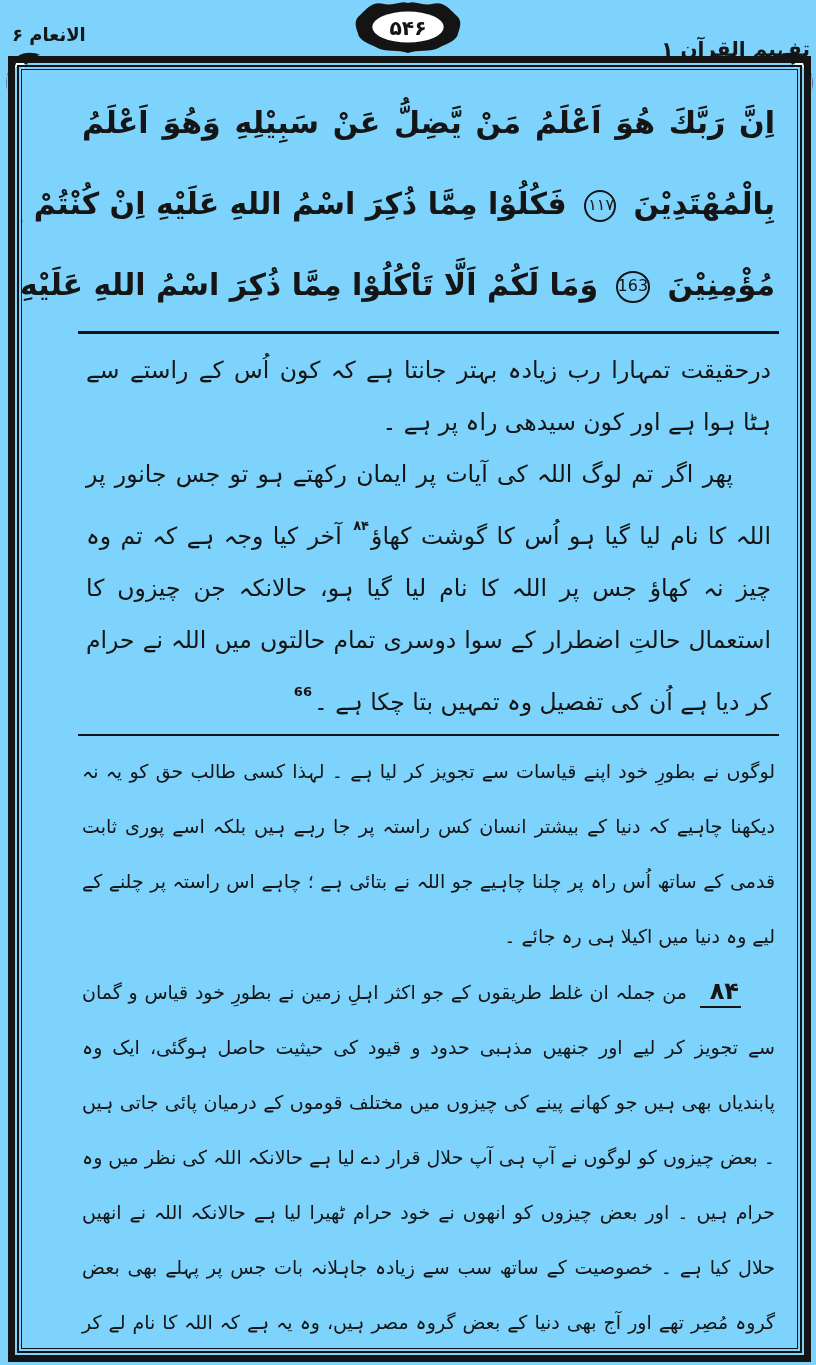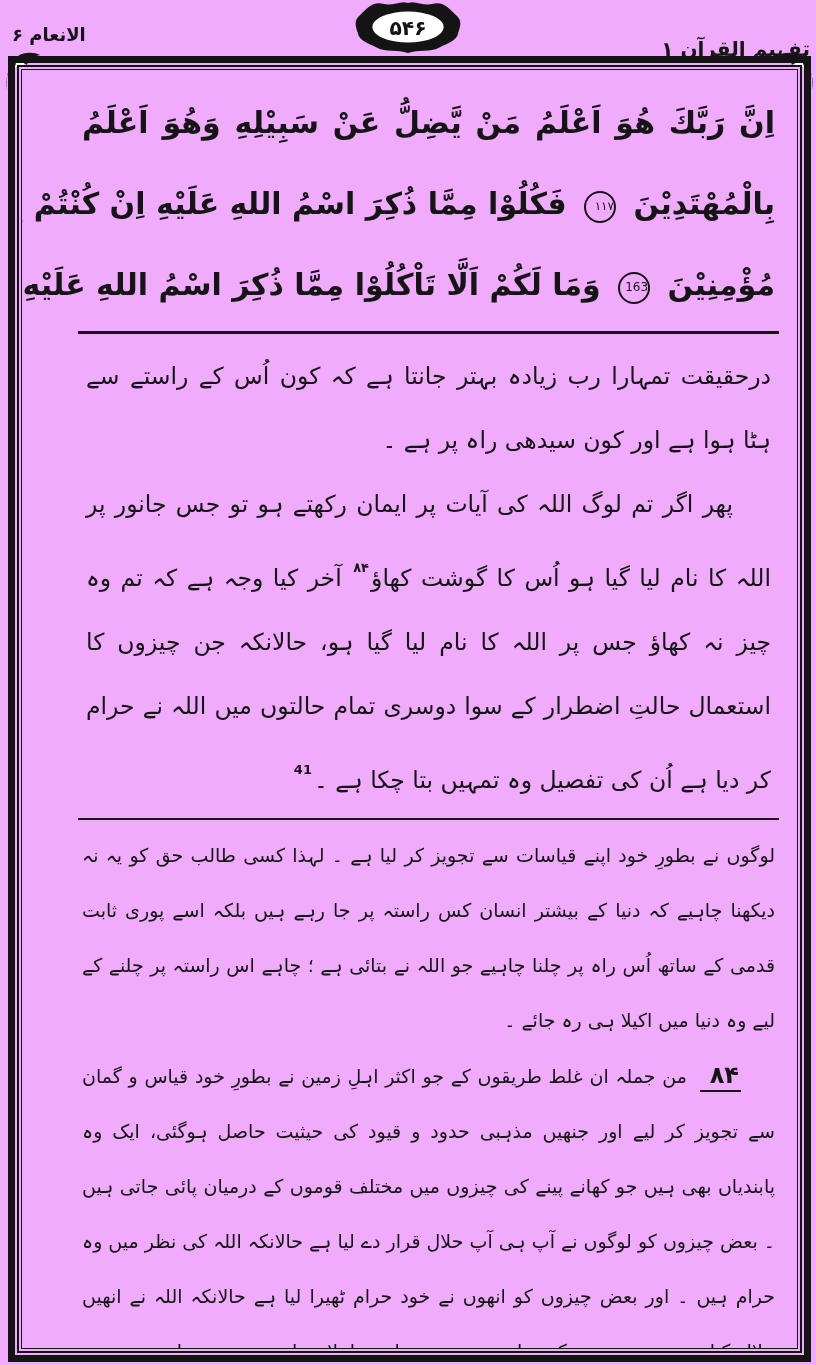--- a/index.html
+++ b/index.html
@@ -1,20 +1,20 @@
 <!DOCTYPE html>
 <html lang="ur" dir="rtl"><head>
 <meta charset="utf-8">
 <style>
   html,body{margin:0;padding:0;background:#e8e8e4;}
   .page{
     position:relative;
     width:816px;height:1365px;
     margin:0 auto;
-    background:#f0abfc;
+    background:#7dd3fc;
     overflow:hidden;
     color:#151515;
     font-family:"DejaVu Sans", sans-serif;
     direction:rtl;
   }
   
   .running-head{position:absolute;top:0;left:0;right:0;height:56px;}
   .head-left{position:absolute;left:12px;top:24px;font-size:18px;font-weight:bold;direction:rtl;}
   .head-right{position:absolute;right:6px;top:14px;font-size:20px;font-weight:bold;direction:rtl;margin-top:23px;}
   .medallion{position:absolute;top:0;left:50%;transform:translateX(-50%);width:116px;height:56px;}
@@ -37,28 +37,28 @@
     direction:rtl;
     text-align:justify;
     text-align-last:justify;
     white-space:nowrap;
     letter-spacing:0.5px;
   }
   .ayah-badge{
     display:inline-block;
     min-width:28px;height:28px;
     border:2px solid #151515;border-radius:50%;
-    font-size:12px;font-weight:normal;
+    font-size:16px;font-weight:normal;
     line-height:26px;text-align:left;
     vertical-align:4px;margin:0 7px;
     letter-spacing:0;
   }
   .rule{border-top:3px solid #141414;margin:4px 2px 0 2px;}
   .rule.thin{border-top-width:2.5px;}
-  .translation{padding:10px 10px 2px 10px;font-size:23.5px;line-height:64px;text-align:justify;}
+  .translation{padding:10px 10px 2px 10px;font-size:23.5px;line-height:52px;text-align:justify;}
   .translation p{margin:0;}
   .translation p.indent{text-indent:38px;}
   .sup-note{font-size:13px;vertical-align:14px;font-weight:bold;margin:0 2px;}
   .footnotes{padding:8px 6px 0 6px;font-size:19px;line-height:55px;text-align:justify;}
   .footnotes p{margin:0;}
   .footnotes p.indent{text-indent:34px;}
   .fn-marker{
     font-size:24px;font-weight:bold;
     border-bottom:2.5px solid #151515;
     padding:0 2px 1px 10px;margin-left:6px;
@@ -106,21 +106,21 @@
               <span>وَمَا لَكُمْ اَلَّا تَاْكُلُوْا مِمَّا ذُكِرَ اسْمُ اللهِ عَلَيْهِ وَ</span>
             </div>
           </div>
 
           <div class="rule"></div>
 
           <div class="translation">
             <p>درحقیقت تمہارا رب زیادہ بہتر جانتا ہے کہ کون اُس کے راستے سے ہٹا ہوا ہے اور کون سیدھی راہ پر ہے ۔</p>
             <p class="indent">
               <span>پھر اگر تم لوگ اللہ کی آیات پر ایمان رکھتے ہو تو جس جانور پر اللہ کا نام لیا گیا ہو اُس کا گوشت کھاؤ</span><span class="sup-note">۸۴</span>
-              <span>آخر کیا وجہ ہے کہ تم وہ چیز نہ کھاؤ جس پر اللہ کا نام لیا گیا ہو، حالانکہ جن چیزوں کا استعمال حالتِ اضطرار کے سوا دوسری تمام حالتوں میں اللہ نے حرام کر دیا ہے اُن کی تفصیل وہ تمہیں بتا چکا ہے ۔</span><span class="sup-note">41</span>
+              <span>آخر کیا وجہ ہے کہ تم وہ چیز نہ کھاؤ جس پر اللہ کا نام لیا گیا ہو، حالانکہ جن چیزوں کا استعمال حالتِ اضطرار کے سوا دوسری تمام حالتوں میں اللہ نے حرام کر دیا ہے اُن کی تفصیل وہ تمہیں بتا چکا ہے ۔</span><span class="sup-note">66</span>
             </p>
           </div>
 
           <div class="rule thin"></div>
 
           <div class="footnotes">
             <p>لوگوں نے بطورِ خود اپنے قیاسات سے تجویز کر لیا ہے ۔ لہذا کسی طالب حق کو یہ نہ دیکھنا چاہیے کہ دنیا کے بیشتر انسان کس راستہ پر جا رہے ہیں بلکہ اسے پوری ثابت قدمی کے ساتھ اُس راہ پر چلنا چاہیے جو اللہ نے بتائی ہے ؛ چاہے اس راستہ پر چلنے کے لیے وہ دنیا میں اکیلا ہی رہ جائے ۔</p>
             <p class="indent">
               <span class="fn-marker">۸۴</span>
               <span>من جملہ ان غلط طریقوں کے جو اکثر اہلِ زمین نے بطورِ خود قیاس و گمان سے تجویز کر لیے اور جنھیں مذہبی حدود و قیود کی حیثیت حاصل ہوگئی، ایک وہ پابندیاں بھی ہیں جو کھانے پینے کی چیزوں میں مختلف قوموں کے درمیان پائی جاتی ہیں ۔ بعض چیزوں کو لوگوں نے آپ ہی آپ حلال قرار دے لیا ہے حالانکہ اللہ کی نظر میں وہ حرام ہیں ۔ اور بعض چیزوں کو انھوں نے خود حرام ٹھیرا لیا ہے حالانکہ اللہ نے انھیں حلال کیا ہے ۔ خصوصیت کے ساتھ سب سے زیادہ جاہلانہ بات جس پر پہلے بھی بعض گروہ مُصِر تھے اور آج بھی دنیا کے بعض گروہ مصر ہیں، وہ یہ ہے کہ اللہ کا نام لے کر جو جانور ذبح کیا جائے وہ قرآن کے نزدیک ناجائز ہے اور اللہ کے نام کے بغیر جسے ذبح کیا جائے وہ بالکل جائز ہے ۔ اسی کی تردید کرتے ہوئے اللہ تعالیٰ یہاں مسلمانوں سے فرما رہا ہے کہ اگر تم حقیقت میں اللہ پر ایمان لائے ہو اور اس کے احکام کو مانتے ہو تو اُن تمام اوہام اور تعصبات کو چھوڑ دو جو کفار و مشرکین میں پائے جاتے ہیں، ان سب پابندیوں کو توڑ دو جو خدا کی ہدایت سے بے نیاز ہو کر لوگوں نے خود عائد کر رکھی ہیں، حرام صرف اسی چیز کو سمجھو جسے خدا نے حرام کیا ہے اور حلال اسی کو ٹھیراؤ جس کو اللہ نے حلال قرار دیا ہے ۔</span>

